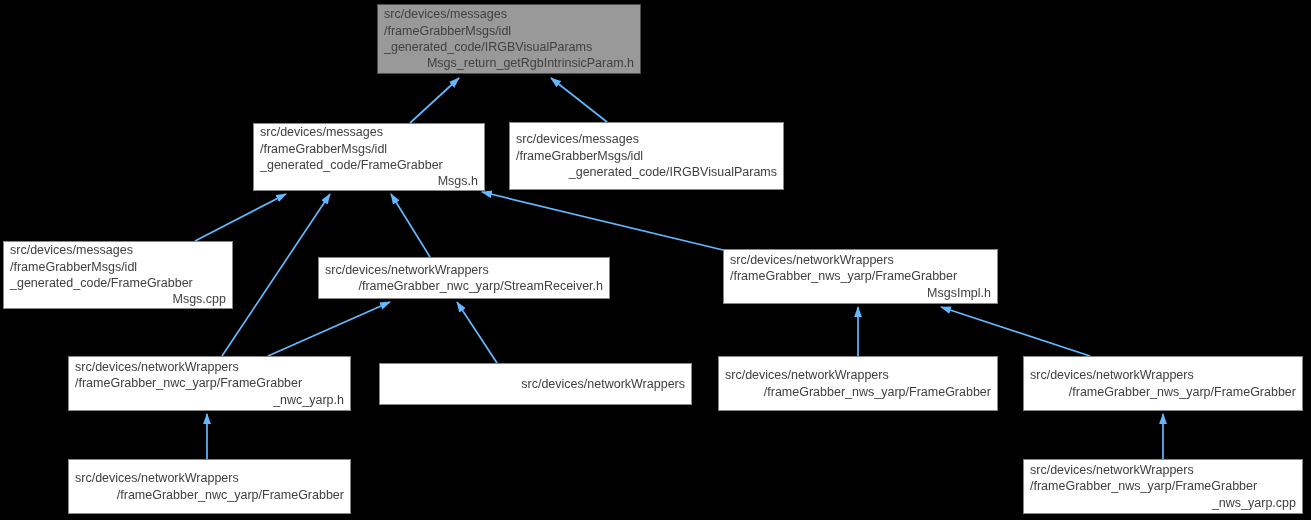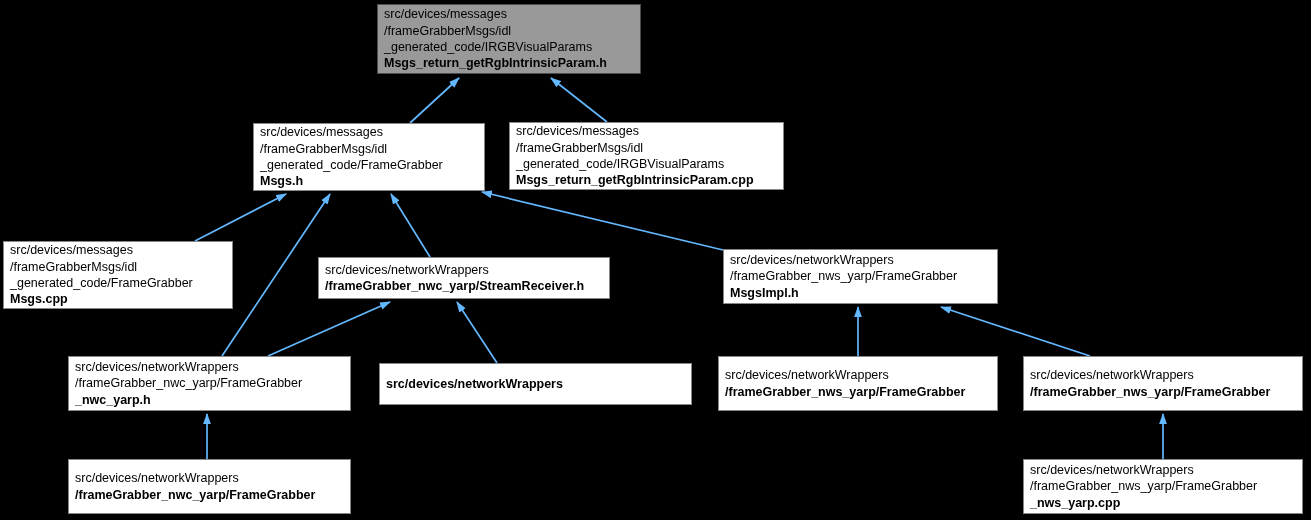--- a/index.html
+++ b/index.html
@@ -21,40 +21,39 @@
     top: 0;
     width: 1311px;
     height: 520px;
     pointer-events: none;
   }
   .node {
     position: absolute;
     box-sizing: border-box;
     background: #ffffff;
     border: 1.5px solid #878787;
-    color: #000000;
+    color: #404040;
     font-size: 12.5px;
     line-height: 16.4px;
     padding: 1px 6px;
     display: flex;
     flex-direction: column;
     justify-content: center;
     cursor: pointer;
     white-space: nowrap;
   }
   .node.highlight {
     background: #999999;
     border-color: #4d4d4d;
   }
   .node .line {
     text-align: left;
   }
   .node .line:last-child {
-    text-align: left;
-    font-weight: bold;
+    text-align: right;
   }
 </style>
 </head>
 <body>
 
 <div id="canvas">
 
   <svg id="edge-layer" width="1311" height="520" viewBox="0 0 1311 520">
     <defs>
       <marker id="arrow" markerWidth="12" markerHeight="9" refX="10" refY="4.5" orient="auto" markerUnits="userSpaceOnUse">
@@ -88,21 +87,20 @@
     <div class="line">src/devices/messages</div>
     <div class="line">/frameGrabberMsgs/idl</div>
     <div class="line">_generated_code/FrameGrabber</div>
     <div class="line">Msgs.h</div>
   </div>
 
   <div class="node" style="left:509px; top:122px; width:275px; height:68px;">
     <div class="line">src/devices/messages</div>
     <div class="line">/frameGrabberMsgs/idl</div>
     <div class="line">_generated_code/IRGBVisualParams</div>
-    <div class="line">Msgs_return_getRgbIntrinsicParam.cpp</div>
   </div>
 
   <div class="node" style="left:3px; top:241px; width:230px; height:68px;">
     <div class="line">src/devices/messages</div>
     <div class="line">/frameGrabberMsgs/idl</div>
     <div class="line">_generated_code/FrameGrabber</div>
     <div class="line">Msgs.cpp</div>
   </div>
 
   <div class="node" style="left:318px; top:257px; width:292px; height:42px;">

